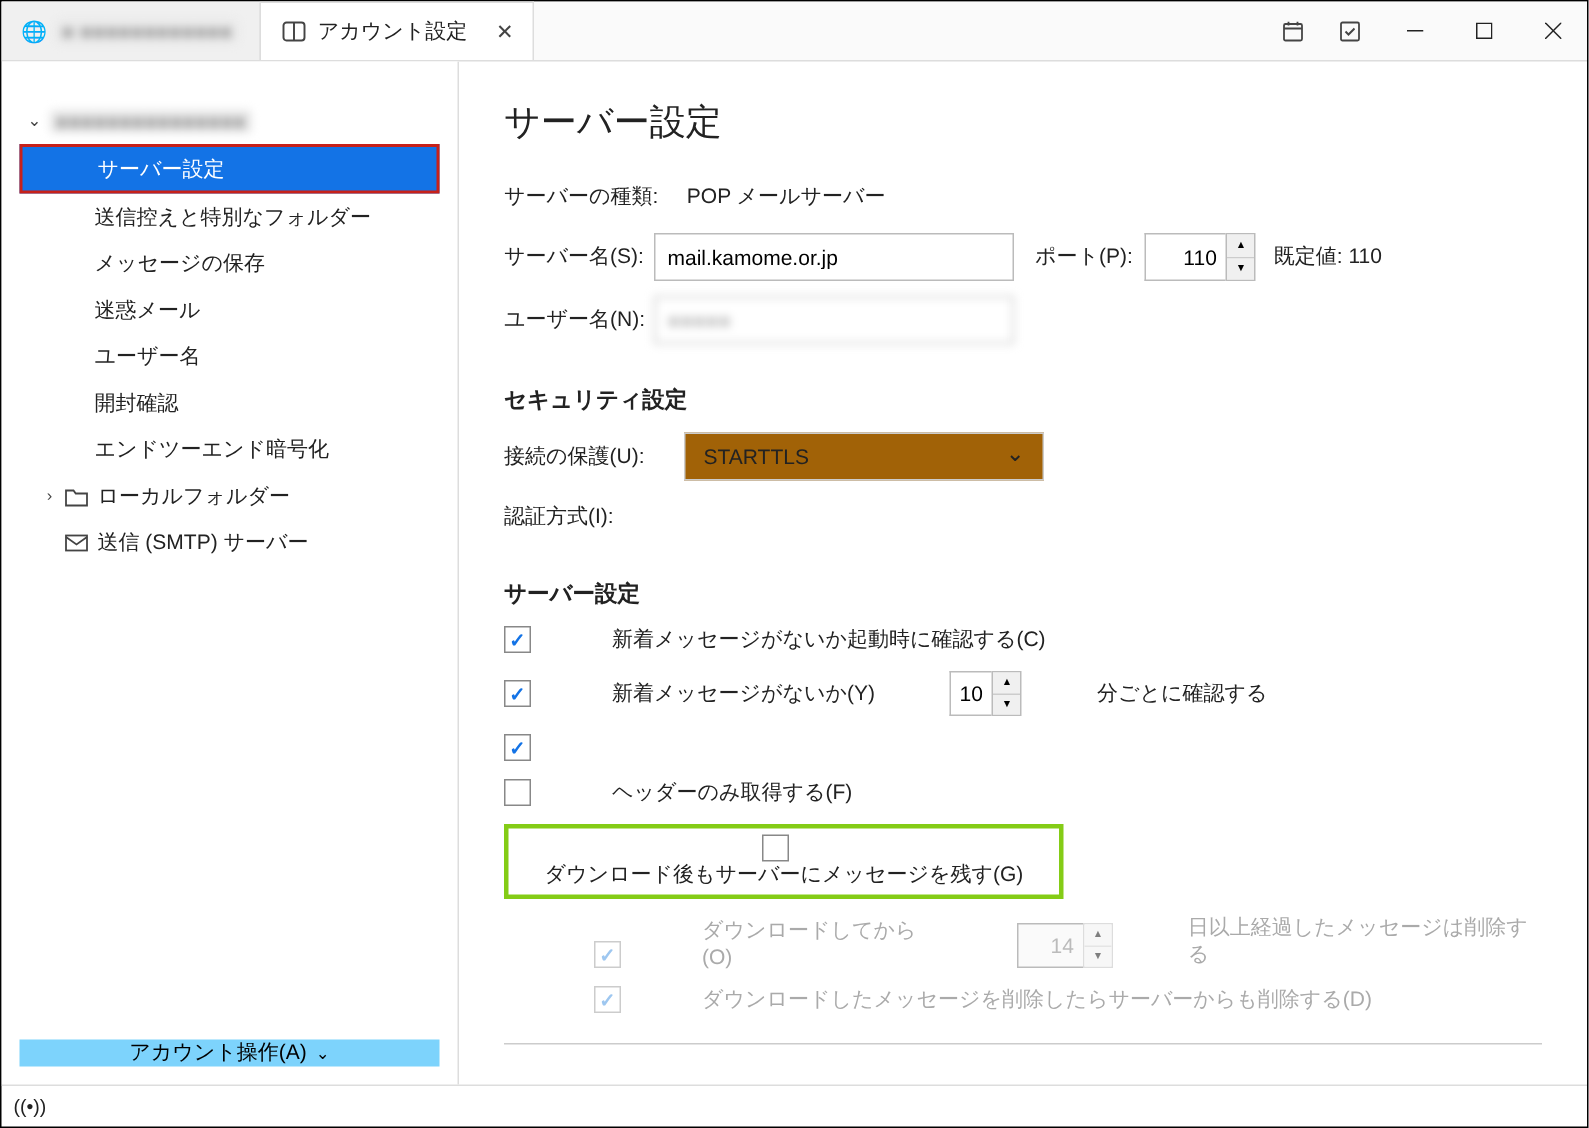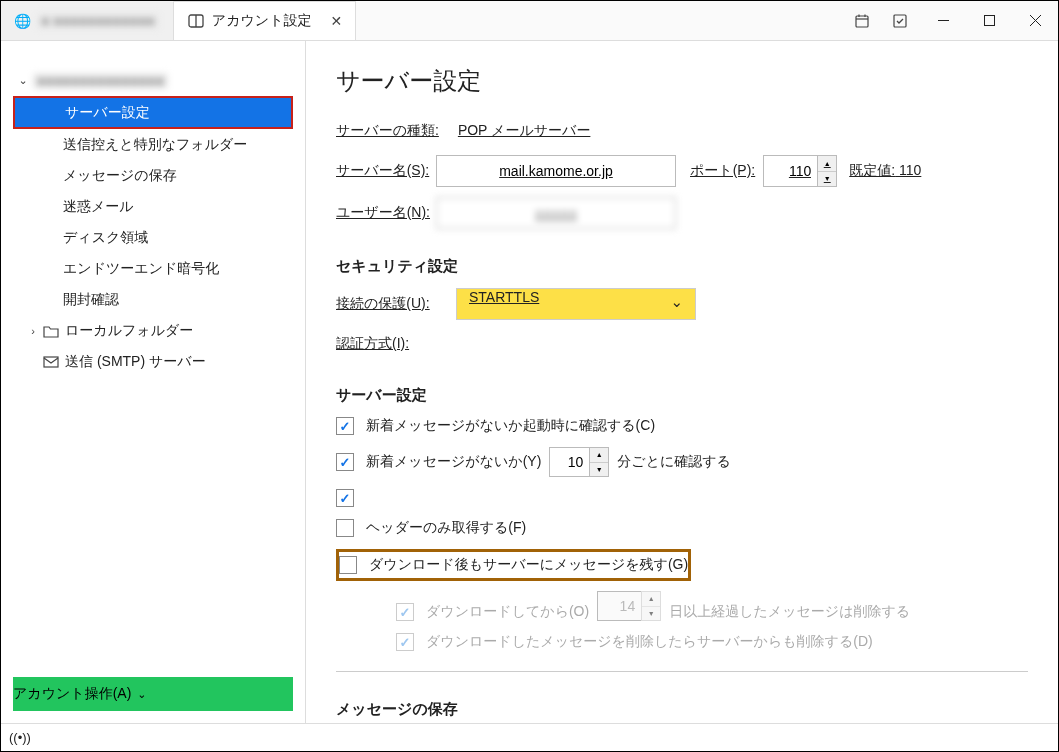--- a/index.html
+++ b/index.html
@@ -21,43 +21,43 @@
 .tree { flex: 1; }
 .tree-row { display: flex; align-items: center; height: 31px; padding: 0 8px 0 0; cursor: pointer; white-space: nowrap; }
 .tree-row.account { font-weight: 400; color: #888; }
 .tree-row .caret { width: 20px; text-align: center; color: #444; font-size: 11px; }
 .tree-row.sub { padding-left: 50px; }
 .tree-row.selected { background: #1373e6; color: #fff; border: 2px solid #c7211a; height: 33px; }
 .tree-row.local { padding-left: 10px; }
 .tree-row .folder-icon { margin-right: 6px; display: inline-flex; }
 .blur-text { filter: blur(3px); color: #aaa; background: #e9e9e9; border-radius: 3px; padding: 0 4px; }
 .account-actions { margin-top: auto; }
-.account-action-btn { width: 100%; height: 34px; background: #22c55e; border: none; display: flex; align-items: center; gap: 6px; cursor: pointer; font-size: 14px; }
+.account-action-btn { width: 100%; height: 18px; background: #7dd3fc; border: none; display: flex; align-items: center; justify-content: center; gap: 6px; cursor: pointer; font-size: 14px; }
 .content { flex: 1; padding: 24px 30px 10px 30px; overflow-y: auto; }
 .content h1 { font-size: 24px; font-weight: 400; margin-bottom: 20px; }
-.row { display: flex; align-items: center; margin-bottom: 10px; min-height: 28px; text-decoration: underline; }
+.row { display: flex; align-items: center; margin-bottom: 10px; min-height: 28px; }
 .label-fixed { width: 100px; }
-.text-input { height: 32px; border: 1px solid #bbb; padding: 0 8px; font-size: 14px; background: #fff; text-align: center; }
+.text-input { height: 32px; border: 1px solid #bbb; padding: 0 8px; font-size: 14px; background: #fff; }
 .server-name { width: 240px; }
 .port-input { height: 32px; border: 1px solid #bbb; text-align: right; font-size: 14px; padding-right: 4px; }
 .stepper-wrap { display: flex; align-items: stretch; }
 .stepper-wrap input { border-right: none; width: 54px; text-align: right; padding-right: 6px; }
 .stepper { display: flex; flex-direction: column; border: 1px solid #bbb; width: 20px; }
 .stepper button { flex: 1; border: none; background: #f0f0f0; font-size: 7px; cursor: pointer; padding: 0; }
 .stepper button:first-child { border-bottom: 1px solid #ccc; }
 .section-title { font-size: 15px; font-weight: 600; margin-top: 28px; margin-bottom: 12px; }
-.select-fake { height: 32px; width: 240px; background: #fde047; border: 1px solid #ccc; display: flex; align-items: flex-start; padding: 0 30px 0 12px; position: relative; cursor: pointer; }
+.select-fake { height: 32px; width: 240px; background: #a16207; border: 1px solid #ccc; display: flex; align-items: center; padding: 0 30px 0 12px; position: relative; cursor: pointer; }
 .select-fake::after { content: "⌄"; position: absolute; right: 12px; top: 4px; font-size: 15px; }
-.checkbox-row { display: flex; align-items: center; margin-bottom: 12px; }
+.checkbox-row { display: flex; align-items: center; margin-bottom: 12px; gap: 42px; }
 .checkbox { width: 18px; height: 18px; border: 1px solid #888; margin-right: 12px; display: flex; align-items: center; justify-content: center; font-size: 13px; color: #1373e6; background: #fff; flex-shrink: 0; }
 .checkbox.checked::after { content: "✓"; font-weight: bold; }
 .checkbox.disabled { border-color: #ccc; color: #9ec7f0; }
 .checkbox-row.disabled { color: #aaa; align-items: flex-end; }
 .checkbox-row.indented { padding-left: 60px; }
-.highlighted { border: 3px solid #a16207; padding: 4px 0; display: inline-flex; align-items: center; margin-bottom: 10px; }
+.highlighted { border: 3px solid #84cc16; padding: 4px 24px; display: inline-flex; align-items: center; margin-bottom: 10px; flex-direction: column; }
 .redacted-input { background: #fff; color: #ccc; filter: blur(3px); }
 .statusbar { position: absolute; bottom: 0; left: 0; right: 0; height: 28px; border-top: 1px solid #ddd; display: flex; align-items: center; padding: 0 8px; }
 .connect-icon { font-size: 13px; }
 hr.sep { border: none; border-top: 1px solid #ccc; margin-top: 20px; }
 </style>
 </head>
 <body>
 
 <div class="titlebar">
   <div class="titlebar-tabs">
@@ -126,27 +126,27 @@
       <div class="tree-row sub">
         <span>送信控えと特別なフォルダー</span>
       </div>
       <div class="tree-row sub">
         <span>メッセージの保存</span>
       </div>
       <div class="tree-row sub">
         <span>迷惑メール</span>
       </div>
       <div class="tree-row sub">
-        <span>ディスク領域</span>
+        <span>ユーザー名</span>
+      </div>
+      <div class="tree-row sub">
+        <span>開封確認</span>
       </div>
       <div class="tree-row sub">
         <span>エンドツーエンド暗号化</span>
-      </div>
-      <div class="tree-row sub">
-        <span>開封確認</span>
       </div>
       <div class="tree-row local">
         <span class="caret">›</span>
         <span class="folder-icon">
           <svg width="16" height="14" viewBox="0 0 16 14">
               <path d="M1 3 h5 l1.5 2 H15 v8 H1 z" fill="none" stroke="#444" stroke-width="1.2"></path>
             </svg>
         </span>
         <span>ローカルフォルダー</span>
       </div>
@@ -214,21 +214,21 @@
 
     <div class="checkbox-row">
       <span class="checkbox checked"></span>
       <span>新着メッセージがないか起動時に確認する(C)</span>
     </div>
 
     <div class="checkbox-row">
       <span class="checkbox checked"></span>
       <span>新着メッセージがないか(Y)</span>
       <div class="stepper-wrap" style="margin:0 8px">
-        <input class="port-input" style="width: 40px; height: 30px;" value="10">
+        <input class="port-input" style="width: 28px; height: 30px;" value="10">
         <div class="stepper" style="height:30px">
           <button>▲</button>
           <button>▼</button>
         </div>
       </div>
       <span>分ごとに確認する</span>
     </div>
 
     <div class="checkbox-row">
       <span class="checkbox checked"></span>

